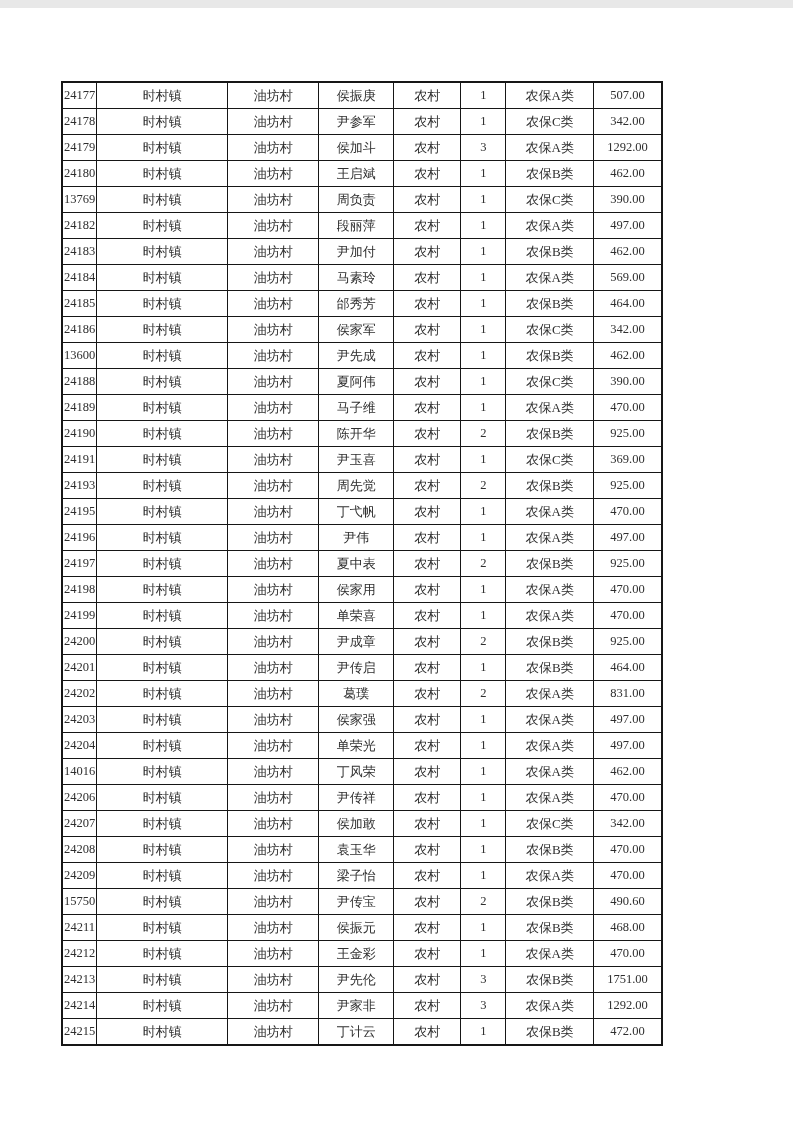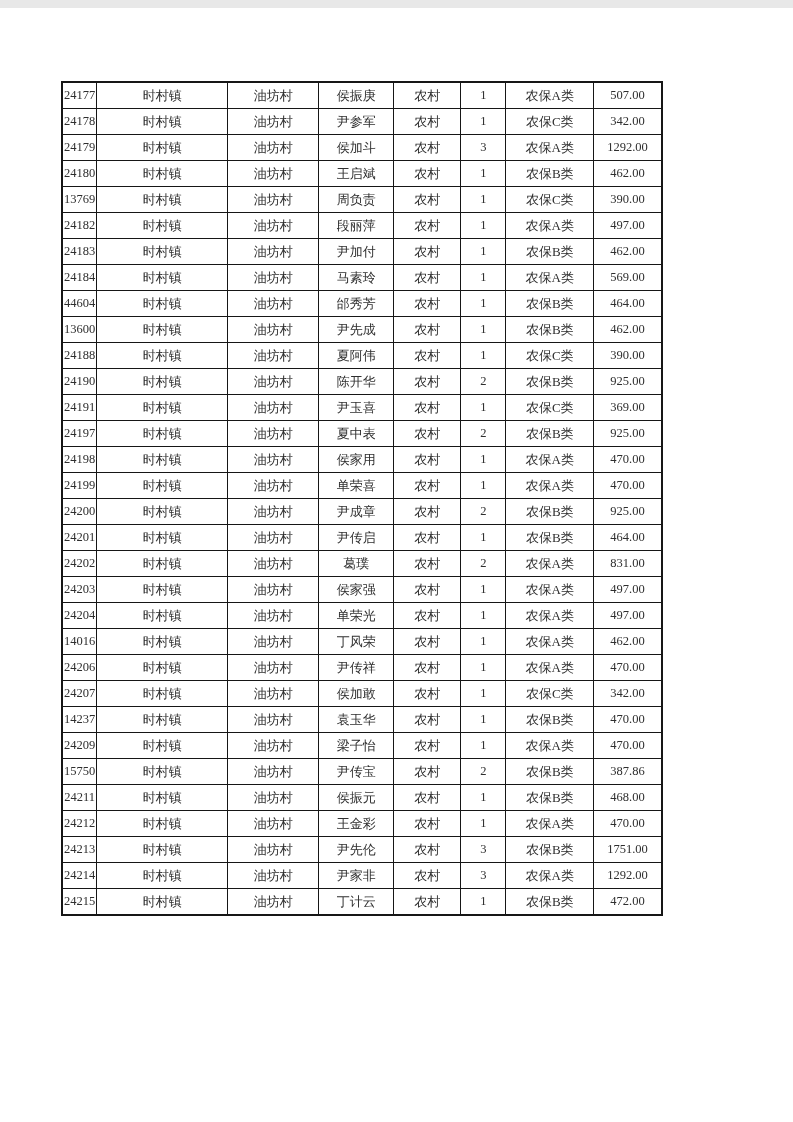--- a/index.html
+++ b/index.html
@@ -133,70 +133,120 @@
           <td class="num">24184</td>
           <td>时村镇</td>
           <td>油坊村</td>
           <td>马素玲</td>
           <td>农村</td>
           <td class="num">1</td>
           <td>农保A类</td>
           <td class="num">569.00</td>
         </tr>
         <tr>
-          <td class="num">44604</td>
+          <td class="num">24185</td>
           <td>时村镇</td>
           <td>油坊村</td>
           <td>邰秀芳</td>
           <td>农村</td>
           <td class="num">1</td>
           <td>农保B类</td>
           <td class="num">464.00</td>
         </tr>
         <tr>
+          <td class="num">24186</td>
+          <td>时村镇</td>
+          <td>油坊村</td>
+          <td>侯家军</td>
+          <td>农村</td>
+          <td class="num">1</td>
+          <td>农保C类</td>
+          <td class="num">342.00</td>
+        </tr>
+        <tr>
           <td class="num">13600</td>
           <td>时村镇</td>
           <td>油坊村</td>
           <td>尹先成</td>
           <td>农村</td>
           <td class="num">1</td>
           <td>农保B类</td>
           <td class="num">462.00</td>
         </tr>
         <tr>
           <td class="num">24188</td>
           <td>时村镇</td>
           <td>油坊村</td>
           <td>夏阿伟</td>
           <td>农村</td>
           <td class="num">1</td>
           <td>农保C类</td>
           <td class="num">390.00</td>
         </tr>
         <tr>
+          <td class="num">24189</td>
+          <td>时村镇</td>
+          <td>油坊村</td>
+          <td>马子维</td>
+          <td>农村</td>
+          <td class="num">1</td>
+          <td>农保A类</td>
+          <td class="num">470.00</td>
+        </tr>
+        <tr>
           <td class="num">24190</td>
           <td>时村镇</td>
           <td>油坊村</td>
           <td>陈开华</td>
           <td>农村</td>
           <td class="num">2</td>
           <td>农保B类</td>
           <td class="num">925.00</td>
         </tr>
         <tr>
           <td class="num">24191</td>
           <td>时村镇</td>
           <td>油坊村</td>
           <td>尹玉喜</td>
           <td>农村</td>
           <td class="num">1</td>
           <td>农保C类</td>
           <td class="num">369.00</td>
         </tr>
         <tr>
+          <td class="num">24193</td>
+          <td>时村镇</td>
+          <td>油坊村</td>
+          <td>周先觉</td>
+          <td>农村</td>
+          <td class="num">2</td>
+          <td>农保B类</td>
+          <td class="num">925.00</td>
+        </tr>
+        <tr>
+          <td class="num">24195</td>
+          <td>时村镇</td>
+          <td>油坊村</td>
+          <td>丁弋帆</td>
+          <td>农村</td>
+          <td class="num">1</td>
+          <td>农保A类</td>
+          <td class="num">470.00</td>
+        </tr>
+        <tr>
+          <td class="num">24196</td>
+          <td>时村镇</td>
+          <td>油坊村</td>
+          <td>尹伟</td>
+          <td>农村</td>
+          <td class="num">1</td>
+          <td>农保A类</td>
+          <td class="num">497.00</td>
+        </tr>
+        <tr>
           <td class="num">24197</td>
           <td>时村镇</td>
           <td>油坊村</td>
           <td>夏中表</td>
           <td>农村</td>
           <td class="num">2</td>
           <td>农保B类</td>
           <td class="num">925.00</td>
         </tr>
         <tr>
@@ -293,21 +343,21 @@
           <td class="num">24207</td>
           <td>时村镇</td>
           <td>油坊村</td>
           <td>侯加敢</td>
           <td>农村</td>
           <td class="num">1</td>
           <td>农保C类</td>
           <td class="num">342.00</td>
         </tr>
         <tr>
-          <td class="num">14237</td>
+          <td class="num">24208</td>
           <td>时村镇</td>
           <td>油坊村</td>
           <td>袁玉华</td>
           <td>农村</td>
           <td class="num">1</td>
           <td>农保B类</td>
           <td class="num">470.00</td>
         </tr>
         <tr>
           <td class="num">24209</td>
@@ -320,21 +370,21 @@
           <td class="num">470.00</td>
         </tr>
         <tr>
           <td class="num">15750</td>
           <td>时村镇</td>
           <td>油坊村</td>
           <td>尹传宝</td>
           <td>农村</td>
           <td class="num">2</td>
           <td>农保B类</td>
-          <td class="num">387.86</td>
+          <td class="num">490.60</td>
         </tr>
         <tr>
           <td class="num">24211</td>
           <td>时村镇</td>
           <td>油坊村</td>
           <td>侯振元</td>
           <td>农村</td>
           <td class="num">1</td>
           <td>农保B类</td>
           <td class="num">468.00</td>

